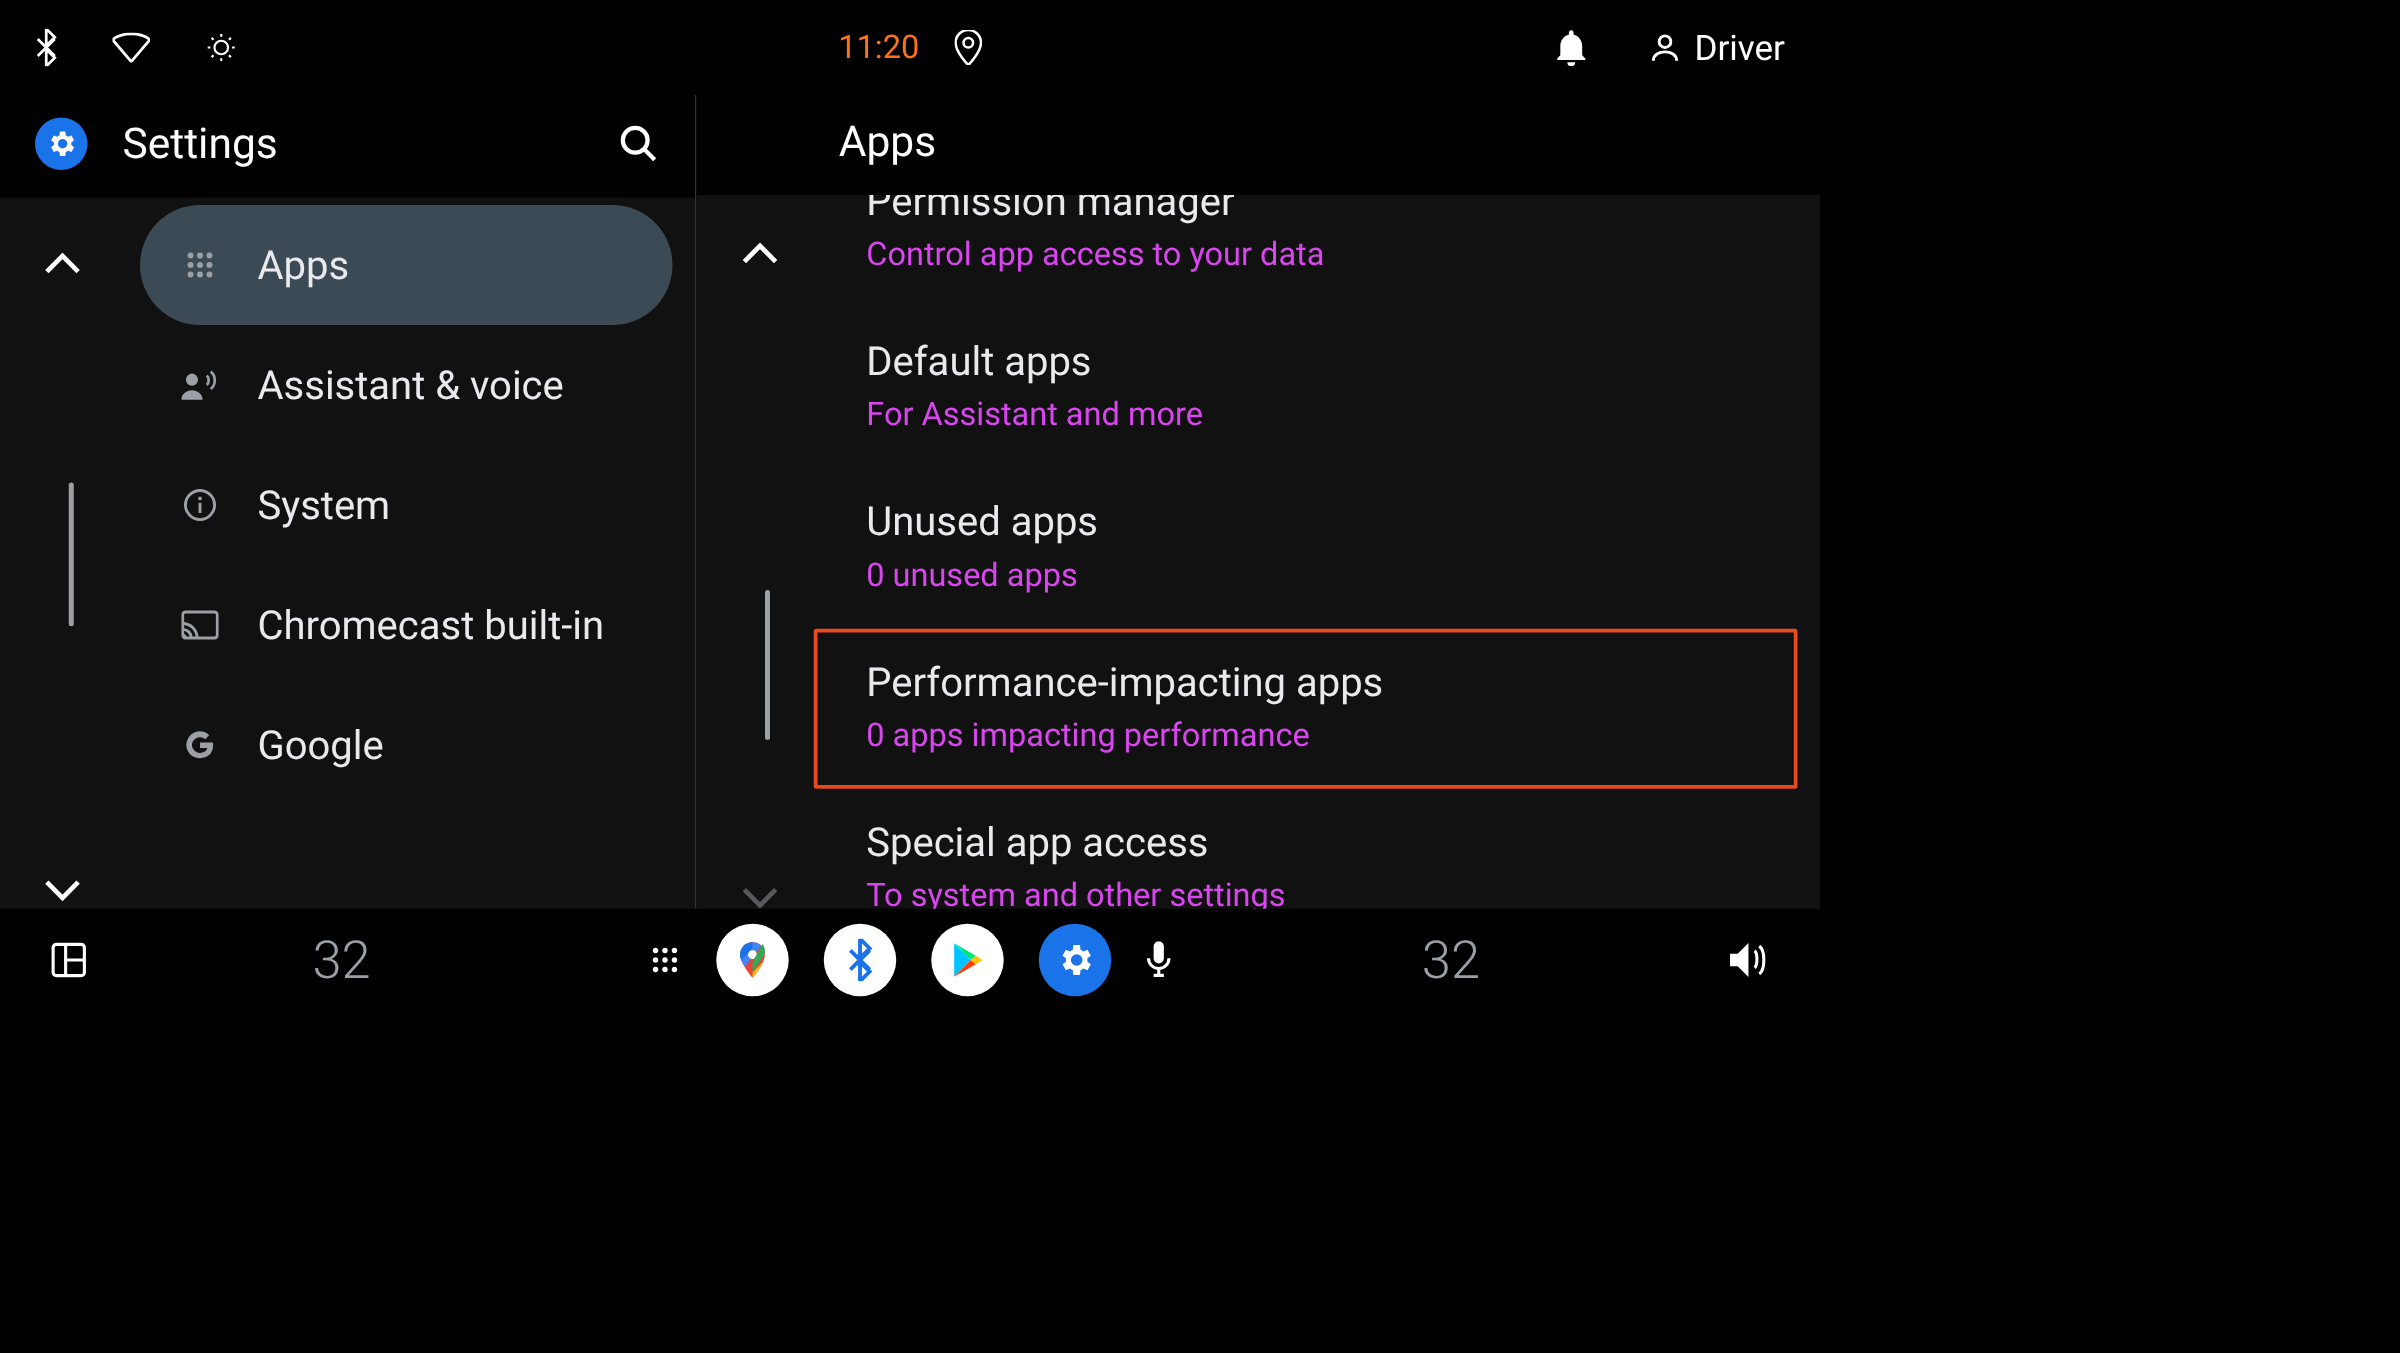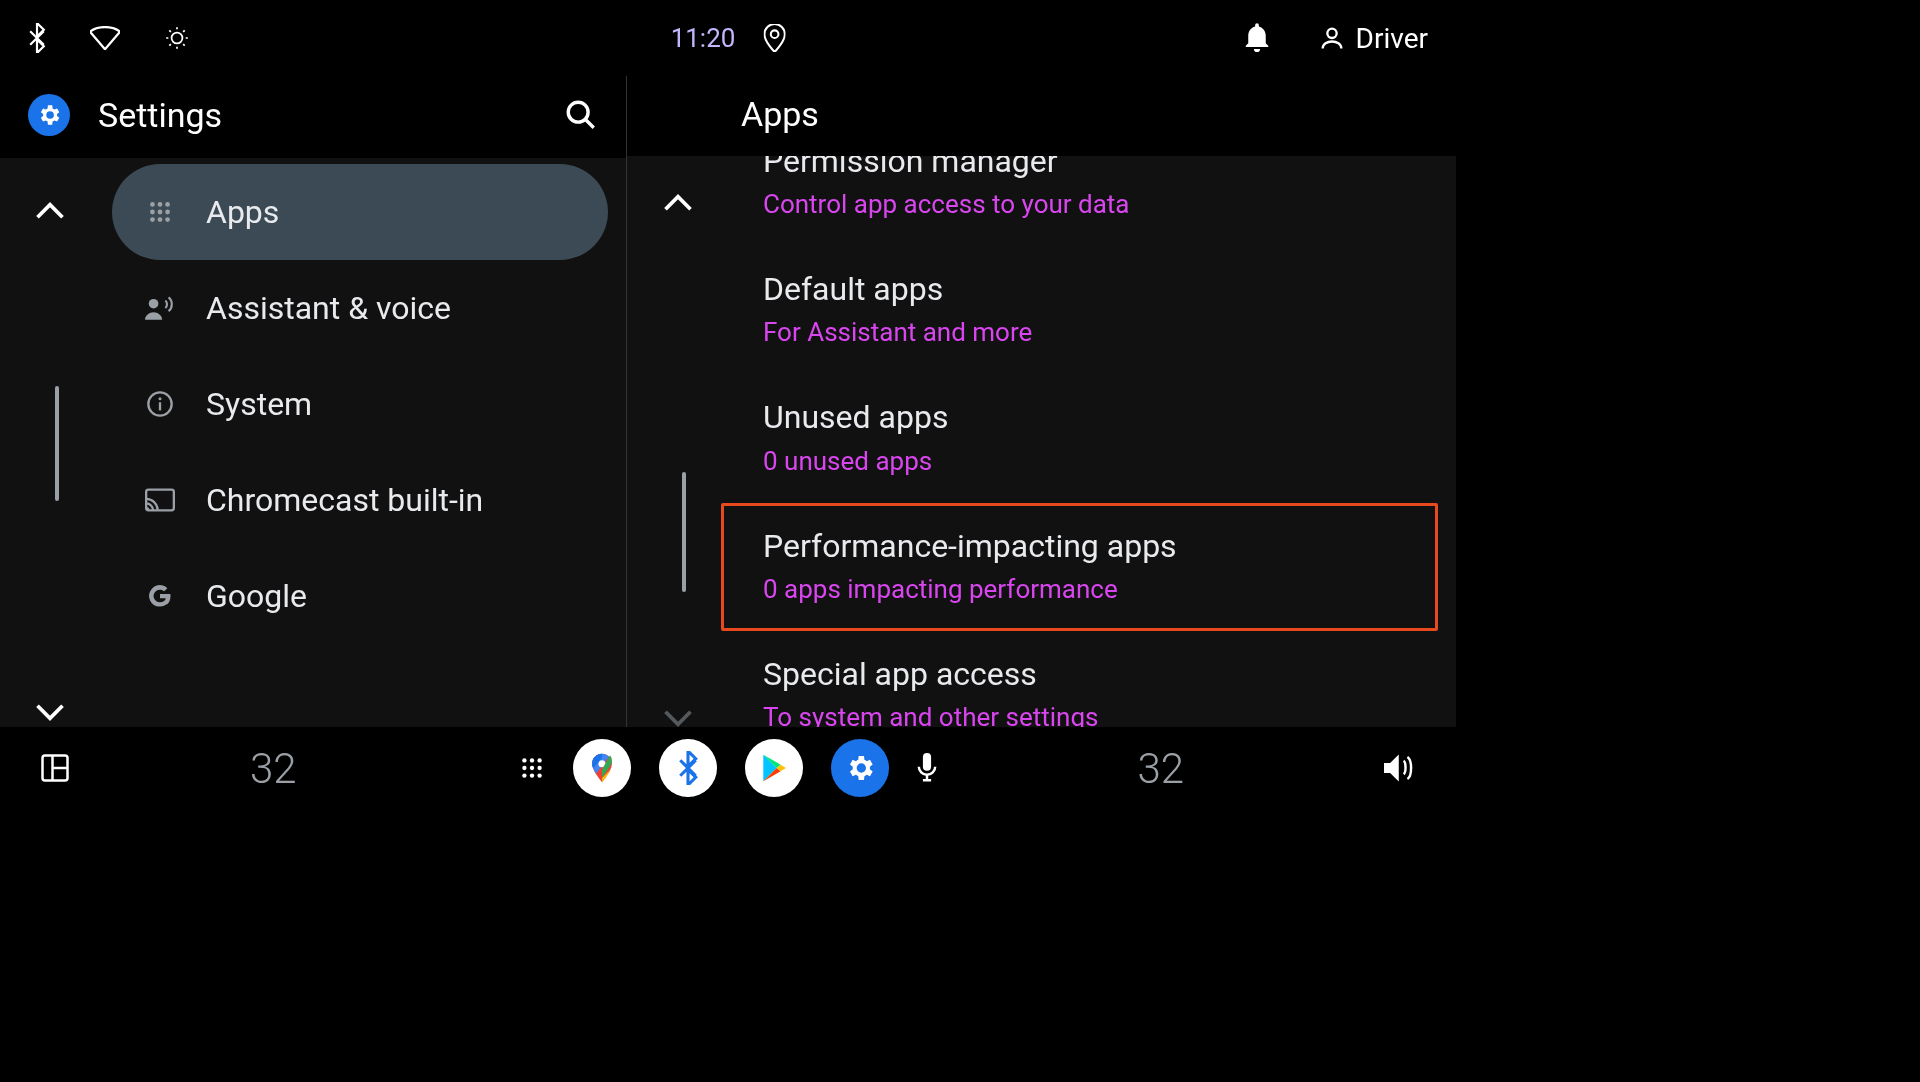--- a/index.html
+++ b/index.html
@@ -16,32 +16,32 @@
 
 .status-bar {
   height: 76px;
   display: flex;
   align-items: center;
   padding: 0 28px;
   position: relative;
 }
 .status-left { display: flex; align-items: center; gap: 44px; }
 .status-center { position: absolute; left: 50%; transform: translateX(-50%); display: flex; align-items: center; gap: 28px; }
-.status-right { margin-left: auto; display: flex; align-items: flex-start; gap: 48px; }
-.status-time { font-size: 26px; font-weight: 400; color: #c4b5fd; }
+.status-right { margin-left: auto; display: flex; align-items: center; gap: 48px; }
+.status-time { font-size: 26px; font-weight: 400; color: #f97316; }
 .user-block { display: flex; align-items: center; gap: 10px; }
 .user-label { font-size: 28px; font-weight: 400; }
 
 
 .main {
   display: flex;
   height: calc(100% - 76px - 82px);
 }
 .left-pane {
-  width: 627px;
+  width: 557px;
   border-right: 1px solid #333;
   display: flex;
   flex-direction: column;
 }
 .right-pane {
   flex: 1;
   display: flex;
   flex-direction: column;
 }
 

